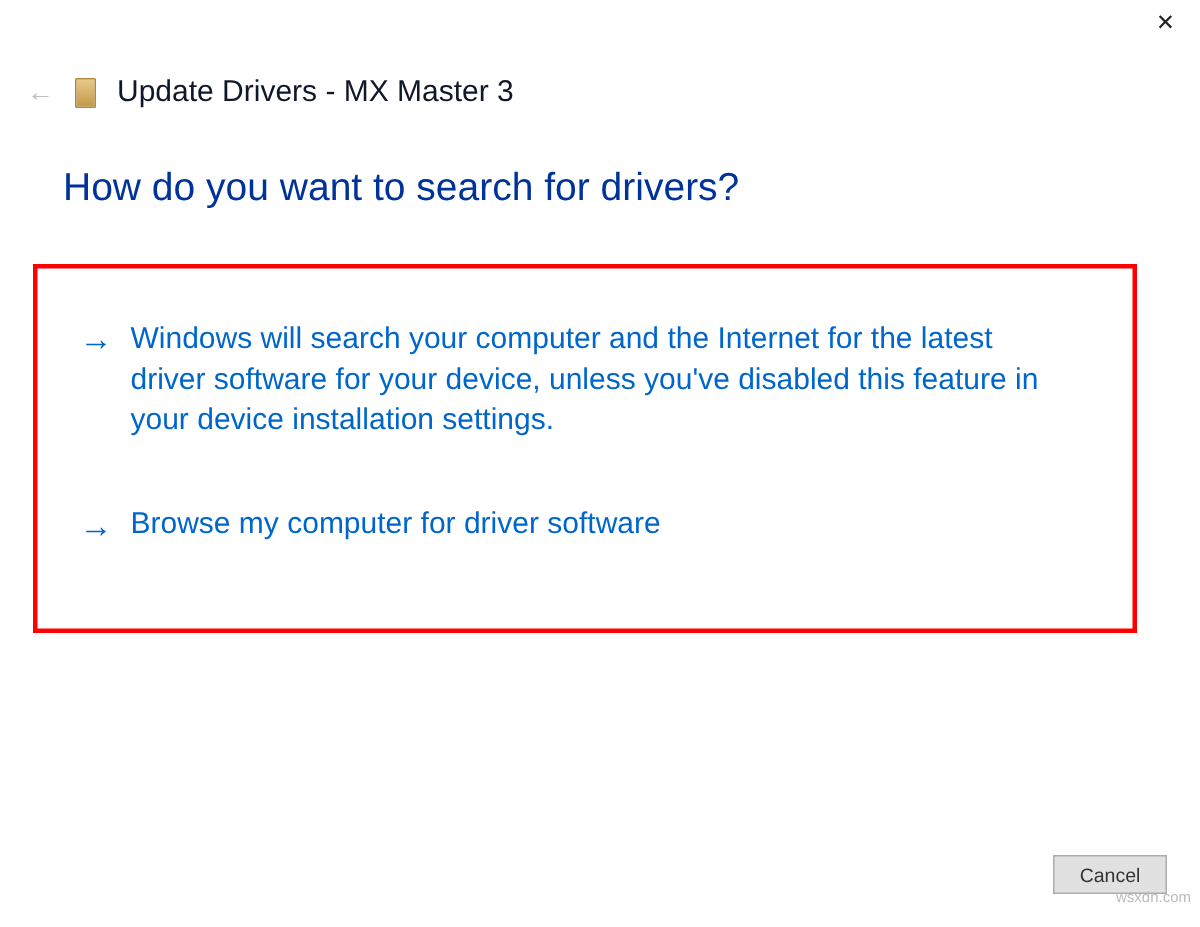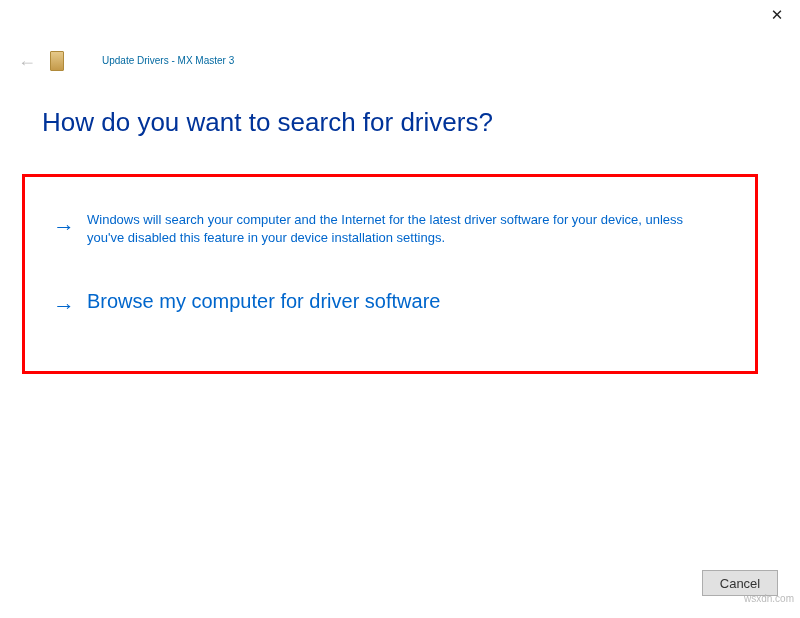--- a/index.html
+++ b/index.html
@@ -42,23 +42,22 @@
     }
     .header-icon {
       width: 14px;
       height: 20px;
       display: inline-block;
       background: linear-gradient(180deg, #e6c98a 0%, #c49a4a 100%);
       border: 1px solid #b08a3a;
       border-radius: 1px;
     }
     .header-title {
-      font-size: 10px;
-      color: #0369a1;
-      margin-left: 24px;
+      font-size: 20px;
+      color: #0f172a;
     }
     .content {
       padding: 28px 42px 0 42px;
     }
     .main-heading {
       font-size: 26px;
       color: #003399;
       font-weight: 400;
       margin-bottom: 36px;
     }
@@ -83,21 +82,21 @@
     }
     .opt-body { flex: 1; }
     .opt-title {
       color: #0066cc;
       font-size: 20px;
       font-weight: 400;
       margin-bottom: 2px;
     }
     .opt-desc {
       color: #0066cc;
-      font-size: 13px;
+      font-size: 20px;
       line-height: 1.35;
       max-width: 620px;
     }
     .footer {
       position: absolute;
       bottom: 22px;
       right: 22px;
     }
     .cancel-btn {
       width: 76px;

